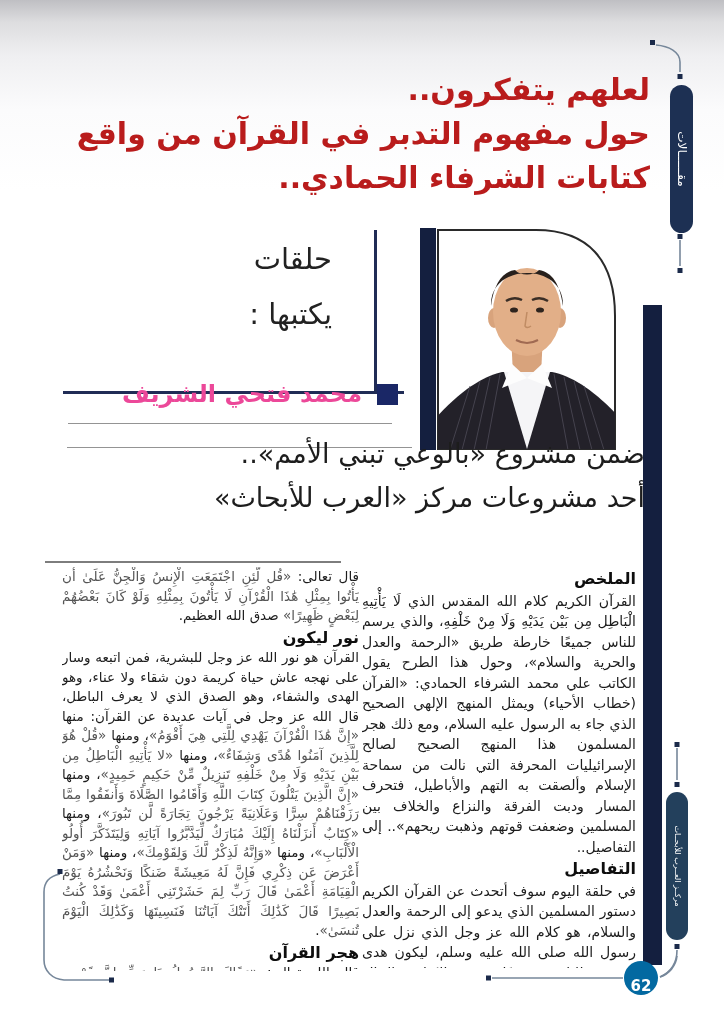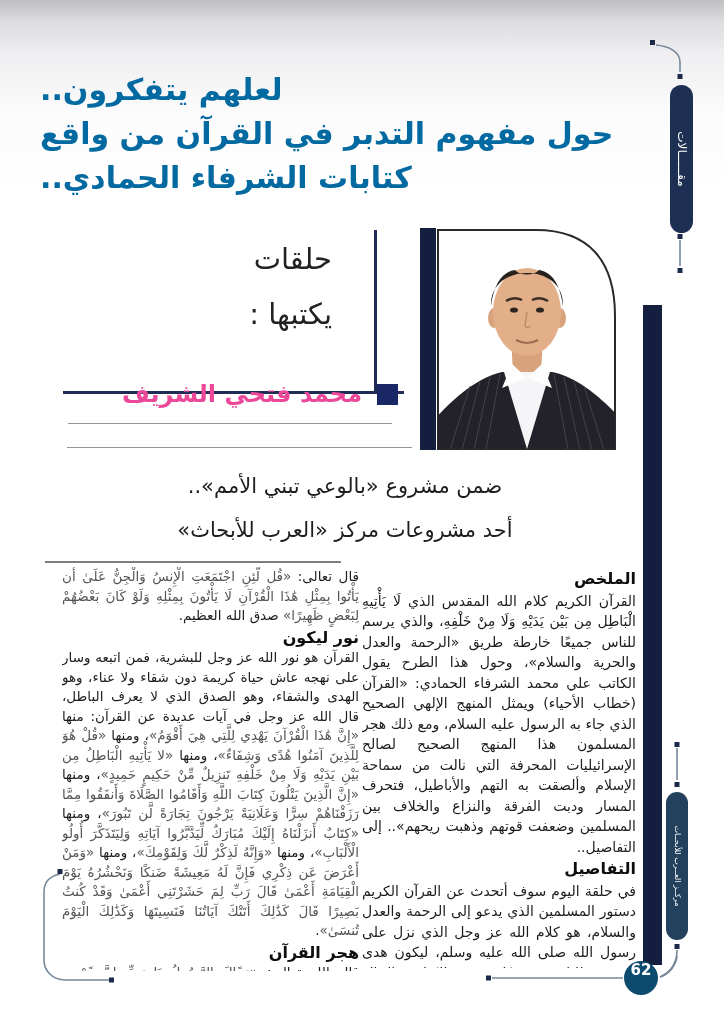--- a/index.html
+++ b/index.html
@@ -11,21 +11,21 @@
   .page{position:relative;width:724px;height:1024px;background:#ffffff;}
   .top-gradient{
     position:absolute;left:0;top:0;width:724px;height:190px;
     background:linear-gradient(180deg,#bfbfc3 0%,#dddddf 22px,#efeff1 55px,#fbfbfc 110px,#ffffff 100%);
   }
   .decor-layer{position:absolute;left:0;top:0;width:724px;height:1024px;pointer-events:none;}
 
   
   .title-block{
     position:absolute;left:40px;top:68px;width:610px;
-    direction:rtl;text-align:left;color:#0369a1;
+    direction:rtl;text-align:right;color:#b91c1c;
     font-weight:bold;font-size:30px;line-height:44px;
   }
 
   
   .vtab{position:absolute;background:#1d3053;border-radius:12px;}
   .vtab-top{left:670px;top:85px;width:23px;height:148px;}
   .vtab-bottom{left:666px;top:792px;width:22px;height:148px;background:#23405c;}
   .vtab span{
     position:absolute;top:50%;left:50%;
     transform:translate(-50%,-50%) rotate(90deg);
@@ -51,42 +51,42 @@
   .gray-line{position:absolute;height:1px;background:#949494;}
   .gray-line-1{left:68px;top:423px;width:324px;}
   .gray-line-2{left:67px;top:447px;width:345px;}
 
   
   .photo-left-bar{position:absolute;left:420px;top:228px;width:16px;height:222px;background:#141f3f;}
   .photo-frame{position:absolute;left:436px;top:228px;width:182px;height:222px;}
 
   
   .subtitle-block{
-    position:absolute;left:45px;top:464px;width:600px;
-    direction:rtl;text-align:center;color:#1d1d1d;
-    font-size:21px;line-height:44px;
+    position:absolute;left:45px;top:432px;width:600px;
+    direction:rtl;color:#1d1d1d;
+    font-size:27px;line-height:44px;
   }
 
   
   .right-bar{position:absolute;left:643px;top:305px;width:19px;height:660px;background:#141f3f;}
 
   
   .col-topline{position:absolute;left:45px;top:561px;width:296px;height:2px;background:#7d7d7d;}
   .col{position:absolute;direction:rtl;color:#1c1c1c;overflow:hidden;}
   .col p{margin:0 0 2px 0;text-align:justify;}
   .col h3{margin:1px 0;font-size:16px;color:#0e0e0e;}
   .col-right{left:362px;top:568px;width:274px;height:400px;font-size:14px;line-height:20.5px;}
   .col-left{left:62px;top:567px;width:297px;height:404px;font-size:13.5px;line-height:19.5px;}
   .quote{color:#555555;}
 
   
   .page-badge{
     position:absolute;left:624px;top:961px;width:34px;height:34px;border-radius:50%;
-    background:#0c4a6e;color:#ffffff;font-weight:bold;font-size:15px;
-    display:flex;align-items:flex-start;justify-content:center;
+    background:#0369a1;color:#ffffff;font-weight:bold;font-size:15px;
+    display:flex;align-items:flex-end;justify-content:center;
   }
 </style>
 </head>
 <body>
 
 <div class="page">
 
   <div class="top-gradient"></div>
 
   <svg class="decor-layer" viewBox="0 0 724 1024" xmlns="http://www.w3.org/2000/svg">

